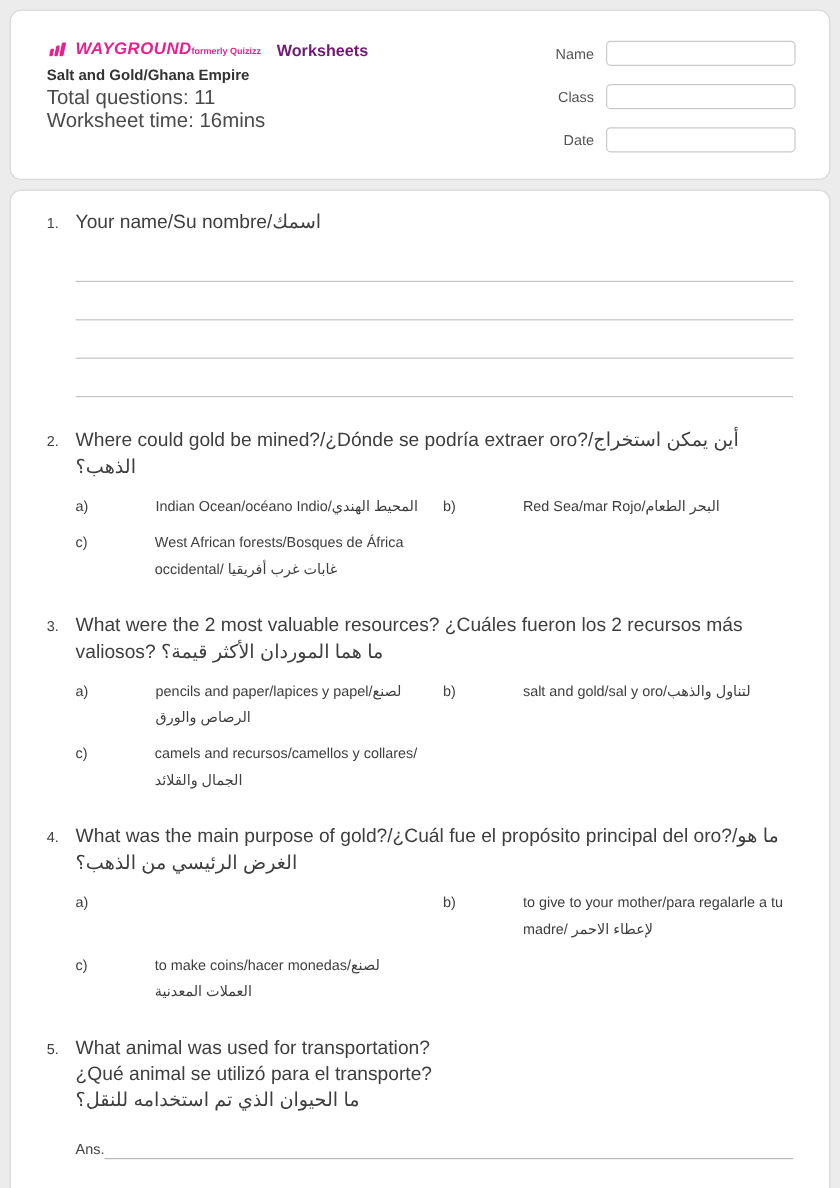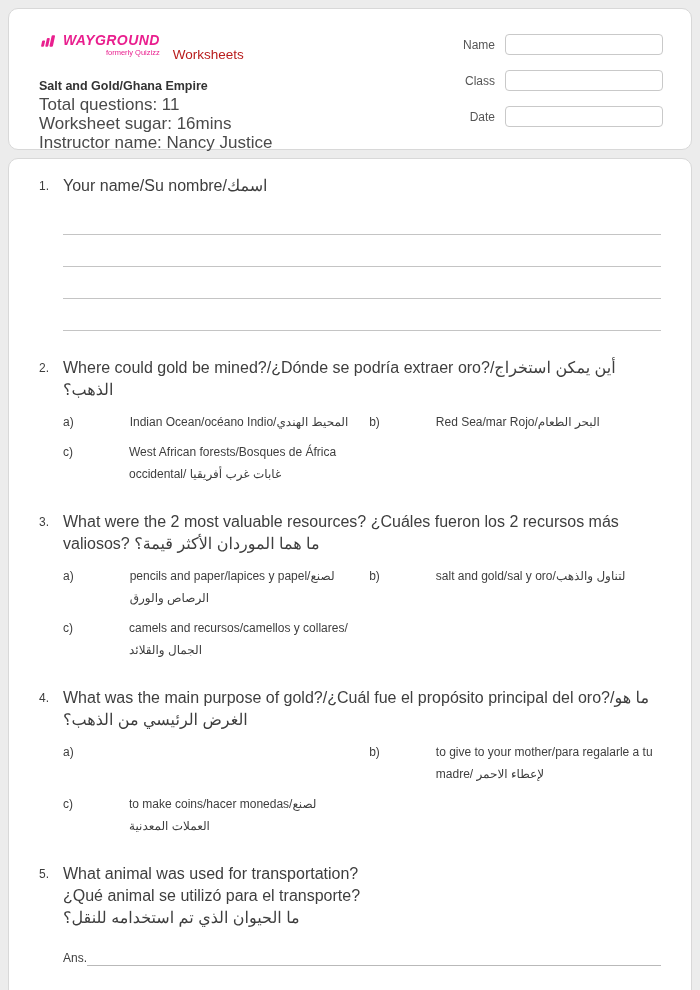--- a/index.html
+++ b/index.html
@@ -22,31 +22,31 @@
   }
 
   
   .header-card {
     height: 142px; flex-shrink: 0;
     padding: 24px 28px 18px 30px;
     display: flex; justify-content: space-between;
   }
   .logo-row { display: flex; align-items: flex-start; gap: 13px; }
   .logo { display: flex; align-items: flex-start; gap: 3px; }
-  .logo-texts { display: flex; flex-direction: column; }
+  .logo-texts { display: flex; flex-direction: row; }
   .logo-name {
     font-size: 14px; font-weight: bold; font-style: italic;
     letter-spacing: 0.4px; line-height: 14px;
   }
   .logo-sub {
-    font-size: 7.5px; font-weight: normal;
+    font-size: 7.5px; font-weight: bold;
     align-self: flex-end; margin-top: 1px; line-height: 9px;
   }
-  .product-label { font-size: 13.5px; font-weight: normal; color: #b91c1c; margin-top: 14px; }
-  .ws-title { font-size: 12.5px; font-weight: bold; color: #333; margin-top: 17px; }
+  .product-label { font-size: 13.5px; font-weight: bold; color: #701a75; margin-top: 2px; }
+  .ws-title { font-size: 12.5px; font-weight: bold; color: #333; }
   .ws-meta { font-size: 17px; color: #4a4a4a; margin-top: 5px; line-height: 14px; }
 
   .fields { display: flex; flex-direction: column; gap: 15px; padding-top: 1px; }
   .field-row { display: flex; align-items: center; gap: 10px; }
   .field-label { width: 40px; text-align: right; font-size: 12px; color: #555; }
   .field-input {
     width: 158px; height: 21px;
     border: 1px solid #c9c9c9; border-radius: 4px;
     background: #fff; outline: none;
     font: 12px "Liberation Sans", sans-serif; padding: 0 6px; color: #333;
@@ -100,22 +100,21 @@
           </span>
           <span class="logo-texts">
             <span class="logo-name" style="color:#E91F8E">WAYGROUND</span>
             <span class="logo-sub" style="color:#E91F8E">formerly Quizizz</span>
           </span>
         </div>
         <span class="product-label">Worksheets</span>
       </div>
       <div class="ws-title">Salt and Gold/Ghana Empire</div>
       <div class="ws-meta">Total questions: 11</div>
-      <div class="ws-meta">Worksheet sugar: 16mins</div>
-      <div class="ws-meta">Instructor name: Nancy Justice</div>
+      <div class="ws-meta">Worksheet time: 16mins</div>
     </div>
 
     <div class="fields">
       <div class="field-row">
         <span class="field-label">Name</span>
         <input class="field-input" type="text" value="" style="">
       </div>
       <div class="field-row">
         <span class="field-label">Class</span>
         <input class="field-input" type="text" value="" style="">

